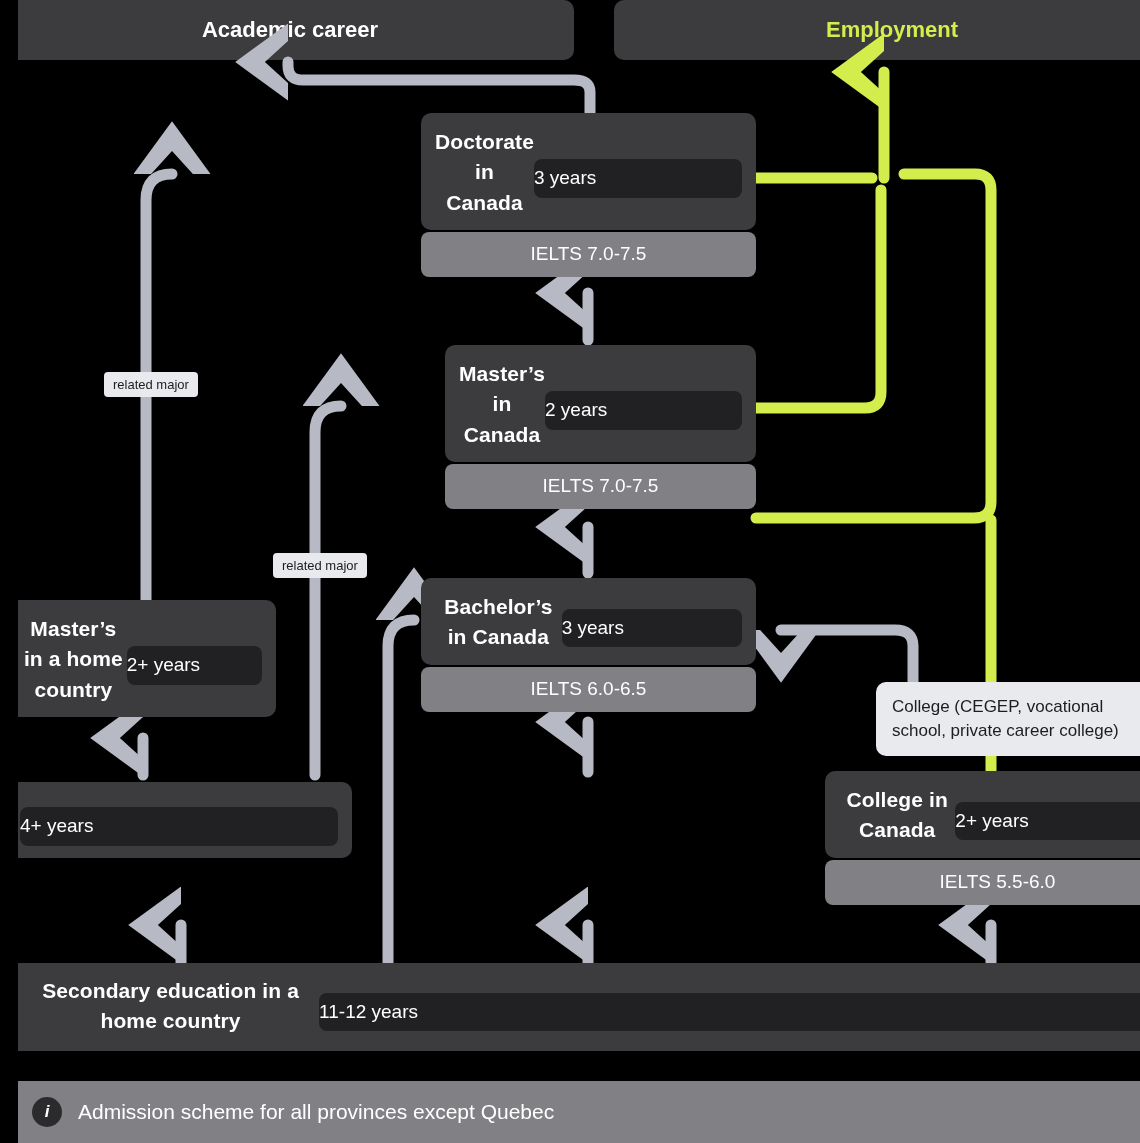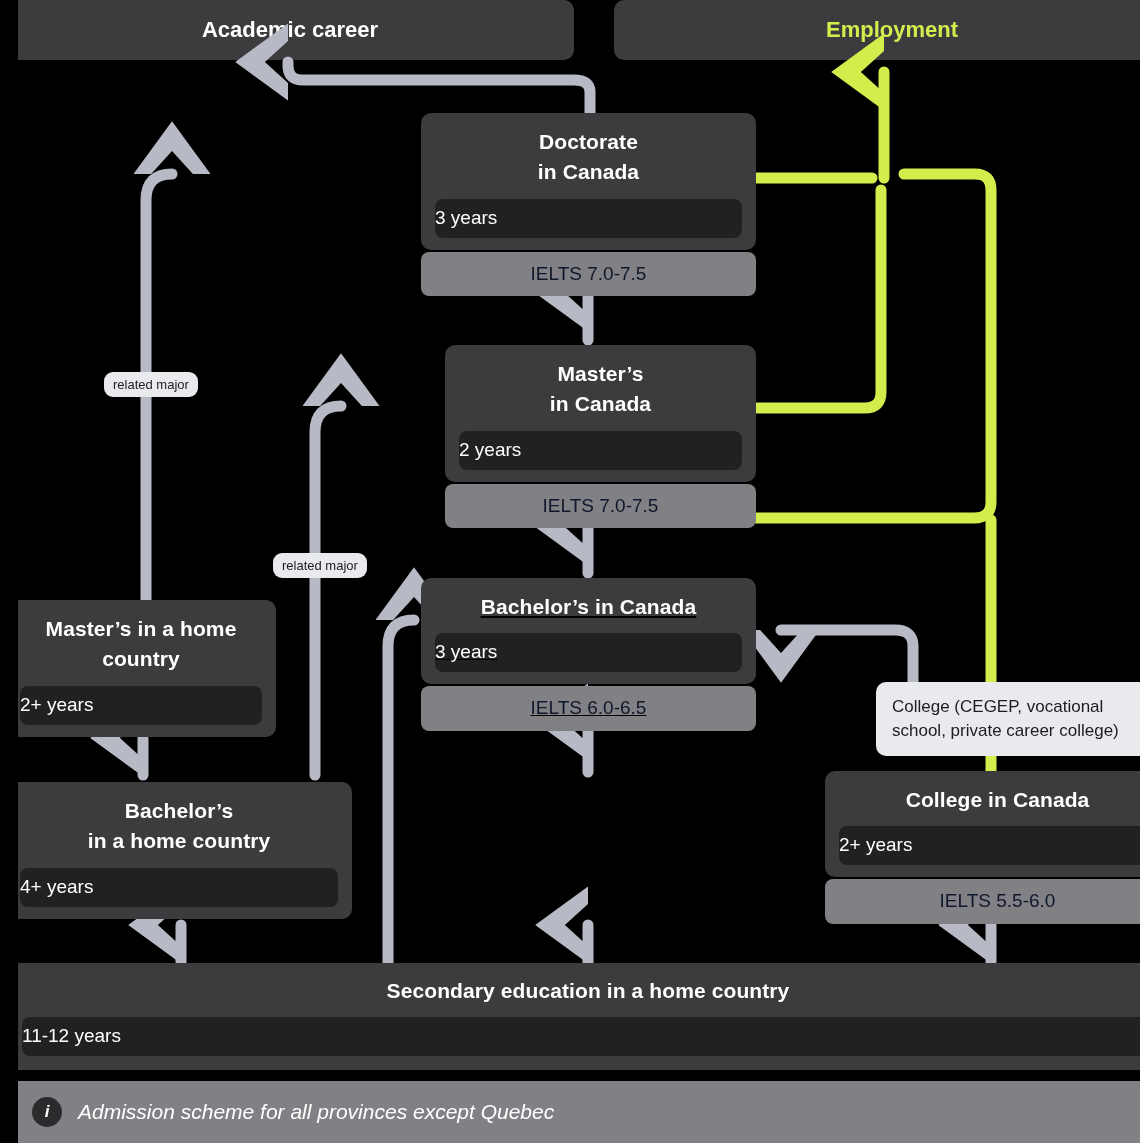--- a/index.html
+++ b/index.html
@@ -4,59 +4,59 @@
 <style>
   html,body{margin:0;padding:0;background:#000;}
   body{font-family:"Liberation Sans","DejaVu Sans",sans-serif;}
   #stage{position:relative;width:1140px;height:1143px;background:#000;overflow:hidden;margin-left:18px;}
 
   
   .node{position:absolute;box-sizing:border-box;}
   .node .body{
     background:#3c3c3e;border-radius:10px;
     padding:14px 14px 12px 14px;
-    display:flex;flex-direction:column;align-items:center;
+    display:flex;align-items:center;
   }
   .node .title{
     color:#fff;font-weight:bold;font-size:21px;line-height:1.45;
     text-align:center;letter-spacing:.1px;white-space:pre-line;
   }
   .node .pill{
     margin-top:11px;width:100%;box-sizing:border-box;
     background:#212124;border-radius:8px;
     color:#fff;font-size:19px;
     padding:7px 0 8px 0;line-height:1.25;
   }
   .node .ielts{
     margin-top:2px;background:#808085;border-radius:8px;
-    color:#0f172a;font-size:19px;text-align:center;
+    color:#ffffff;font-size:19px;text-align:center;
     padding:10px 0 11px 0;line-height:1.25;
   }
 
   
   .hdr{position:absolute;background:#3c3c3e;border-radius:10px;
        display:flex;align-items:center;justify-content:center;
        font-size:22px;font-weight:bold;}
   #hdr-academic{left:-12px;top:0;width:568px;height:60px;color:#fff;}
   #hdr-employment{left:596px;top:0;width:556px;height:60px;color:#d2ed4c;}
 
   
   #footer{position:absolute;left:0;top:1081px;width:1140px;height:62px;
           background:#808085;display:flex;align-items:center;}
   #footer .ic{width:30px;height:30px;border-radius:50%;background:#2b2b2d;
       color:#fff;font-size:17px;font-style:italic;font-weight:bold;
       display:flex;align-items:center;justify-content:center;margin-left:14px;}
-  #footer .txt{color:#fff;font-size:21px;margin-left:16px;font-style:italic;}
+  #footer .txt{color:#fff;font-size:21px;margin-left:16px;}
 
   
   #wires{position:absolute;left:0;top:0;width:1140px;height:1143px;}
 
   
   .chip{position:absolute;background:#e9eaee;color:#1d1d1f;
-        border-radius:9px;font-size:13px;padding:5px 9px;white-space:nowrap;}
+        border-radius:4px;font-size:13px;padding:5px 9px;white-space:nowrap;}
 
   
   #tooltip{position:absolute;left:858px;top:682px;width:286px;
      background:#e9eaee;color:#1d1d1f;border-radius:10px;
      padding:13px 16px;font-size:17px;line-height:1.4;box-sizing:border-box;}
   #tooltip .tail{position:absolute;right:-1px;bottom:-13px;width:0;height:0;
      border-left:22px solid #e9eaee;border-bottom:15px solid transparent;}
 </style>
 </head>
 <body>
@@ -132,21 +132,21 @@
 
   <div class="node" style="left:403px;top:345px;width:335px;padding-left:24px;">
     <div class="body">
       <div class="title">Master’s
 in Canada</div>
       <div class="pill">2 years</div>
     </div>
     <div class="ielts">IELTS 7.0-7.5</div>
   </div>
 
-  <div class="node" style="left:403px;top:578px;width:335px;text-decoration:underline;">
+  <div class="node" style="left:403px;top:578px;width:335px;">
     <div class="body">
       <div class="title">Bachelor’s in Canada</div>
       <div class="pill">3 years</div>
     </div>
     <div class="ielts">IELTS 6.0-6.5</div>
   </div>
 
 
   <div class="node" style="left:807px;top:771px;width:345px;">
     <div class="body">
@@ -159,22 +159,20 @@
   <div class="node" style="left:-12px;top:600px;width:270px;">
     <div class="body">
       <div class="title">Master’s in a home
 country</div>
       <div class="pill">2+ years</div>
     </div>
   </div>
 
   <div class="node" style="left:-12px;top:782px;width:346px;">
     <div class="body">
-      <div class="title">Bachelor’s
-in a home country</div>
       <div class="pill">4+ years</div>
     </div>
   </div>
 
   <div class="node" style="left:-12px;top:963px;width:1164px;">
     <div class="body" style="padding:13px 16px 14px 16px;">
       <div class="title">Secondary education in a home country</div>
       <div class="pill">11-12 years</div>
     </div>
   </div>

